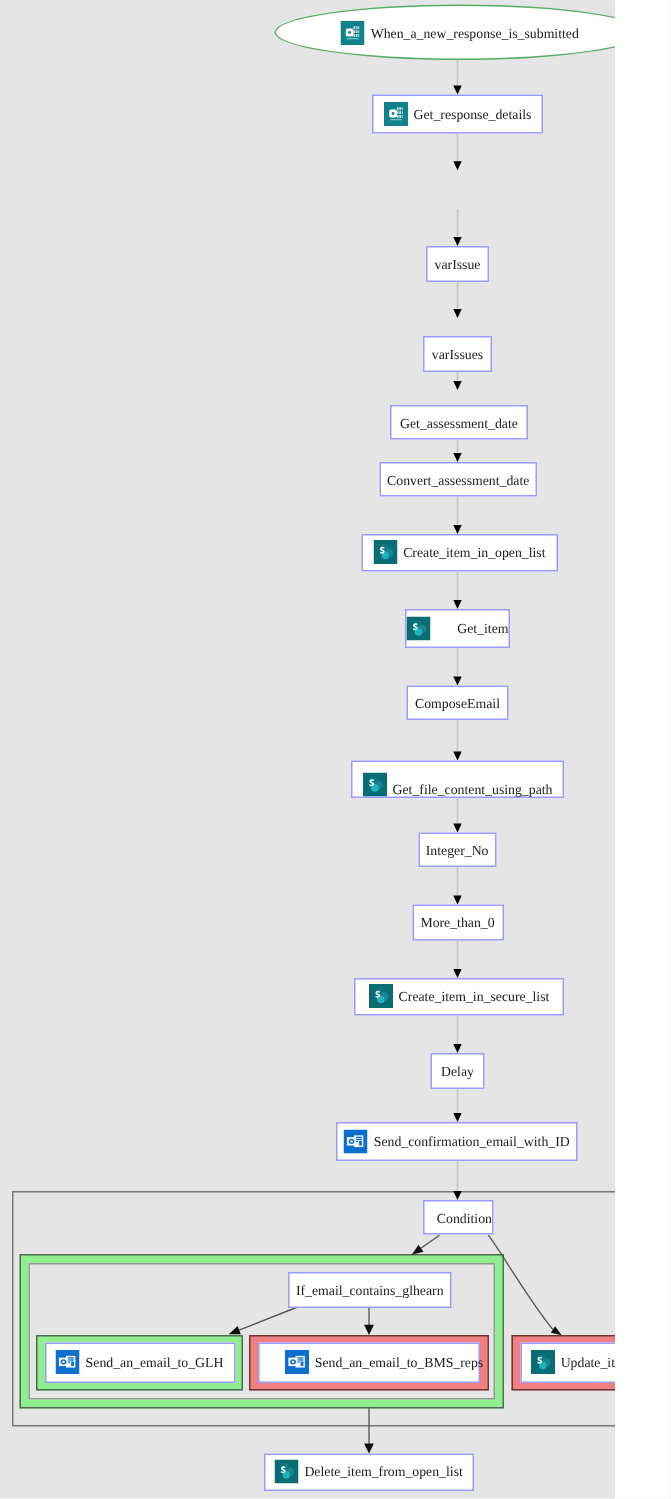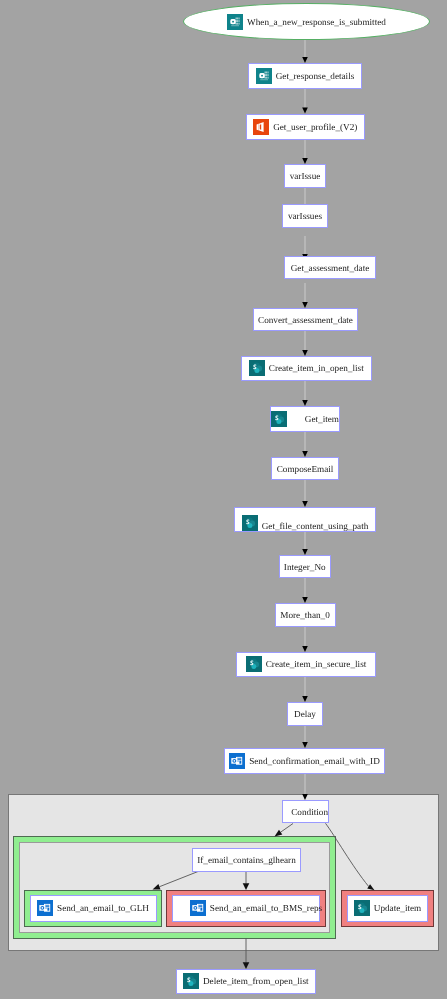--- a/index.html
+++ b/index.html
@@ -1,19 +1,19 @@
 <!DOCTYPE html>
 <html><head>
 <meta charset="utf-8">
 <title>Flow graph</title>
 <style>
   html,body{margin:0;padding:0;background:#ffffff;}
   body{width:447px;height:999px;overflow:hidden;font-family:"Liberation Serif",serif;
        -webkit-font-smoothing:antialiased;text-rendering:geometricPrecision;}
-  #canvas{position:relative;width:447px;height:999px;background:#a3a3a3;overflow:hidden;}
+  #canvas{position:relative;width:410px;height:999px;background:#e5e5e5;overflow:hidden;}
   svg.wires{position:absolute;left:0;top:0;width:447px;height:999px;overflow:visible;}
 
   .cluster{position:absolute;box-sizing:border-box;background:#e5e5e5;border:1px solid #777;}
   .hlbox{position:absolute;box-sizing:border-box;background:#90ee90;border:1px solid #4d6b50;}
   .hlbox.red{background:#f08080;border-color:#6e3838;}
   .hlcluster{position:absolute;box-sizing:border-box;background:#90ee90;border:1px solid #4f6b52;}
   .hlcluster .inner{position:absolute;left:5px;top:5px;right:5px;bottom:5px;
                     box-sizing:border-box;background:#e5e5e5;border:1px solid #9a9a9a;}
 
   .node{position:absolute;box-sizing:border-box;background:#fff;border:1px solid #9a9aff;
@@ -125,36 +125,27 @@
       <rect x="8.6" y="6.1" width="1.15" height="1.9" fill="#ffffff" opacity="0.75"></rect>
       <rect x="10.2" y="6.1" width="1.15" height="1.9" fill="#ffffff" opacity="0.75"></rect>
       <rect x="11.8" y="6.1" width="0.7" height="1.9" fill="#ffffff" opacity="0.75"></rect>
       <rect x="8.6" y="8.7" width="1.15" height="1.9" fill="#ffffff" opacity="0.75"></rect>
       <rect x="10.2" y="8.7" width="1.15" height="1.9" fill="#ffffff" opacity="0.75"></rect>
       <rect x="11.8" y="8.7" width="0.7" height="1.9" fill="#ffffff" opacity="0.75"></rect>
       <rect x="4.2" y="11.3" width="7.8" height="0.9" fill="#ffffff" opacity="0.45"></rect>
     </svg>
     <span class="lbl">Get_response_details</span>
   </div>
-  <div class="node" style="left:245.5px;top:113.5px;width:119.5px;height:26px;">
-    <svg class="ico" width="16" height="16" viewBox="0 0 16 16">
-      <rect x="0" y="0" width="16" height="16" fill="#e8450c"></rect>
-      <path d="M10.6 3.0 L5.5 4.9 L5.5 11.3 L3.6 10.7 L3.6 5.5 L10.6 3.0 Z" fill="#ffffff"></path>
-      <path d="M10.6 3.0 L10.6 13.0 L5.5 11.3 L5.5 4.9 L10.6 3.0 Z" fill="#ffffff"></path>
-      <path d="M6.75 5.8 L6.75 10.3 L8.2 10.8 L8.2 5.3 L6.75 5.8 Z" fill="#e8450c"></path>
-    </svg>
-    <span class="lbl">Get_user_profile_(V2)</span>
-  </div>
   <div class="node" style="left:284px;top:164px;width:42px;height:24px;">
     <span class="lbl">varIssue</span>
   </div>
-  <div class="node" style="left:282px;top:204px;width:46px;height:24px;text-align:right;">
+  <div class="node" style="left:282px;top:224px;width:46px;height:24px;text-align:right;">
     <span class="lbl">varIssues</span>
   </div>
-  <div class="node" style="left:260px;top:256px;width:92px;height:23px;margin-left:24px;">
+  <div class="node" style="left:260px;top:270px;width:92px;height:23px;">
     <span class="lbl">Get_assessment_date</span>
   </div>
   <div class="node" style="left:253px;top:308px;width:105px;height:23px;">
     <span class="lbl">Convert_assessment_date</span>
   </div>
   <div class="node" style="left:240.5px;top:356px;width:131.5px;height:24.5px;">
     <svg class="ico" width="16" height="16" viewBox="0 0 16 16">
       <rect x="0" y="0" width="16" height="16" fill="#0a6d74"></rect>
       <circle cx="7.5" cy="5.9" r="3.4" fill="#0d7780"></circle>
       <circle cx="10.2" cy="8.4" r="2.9" fill="#17868f"></circle>

